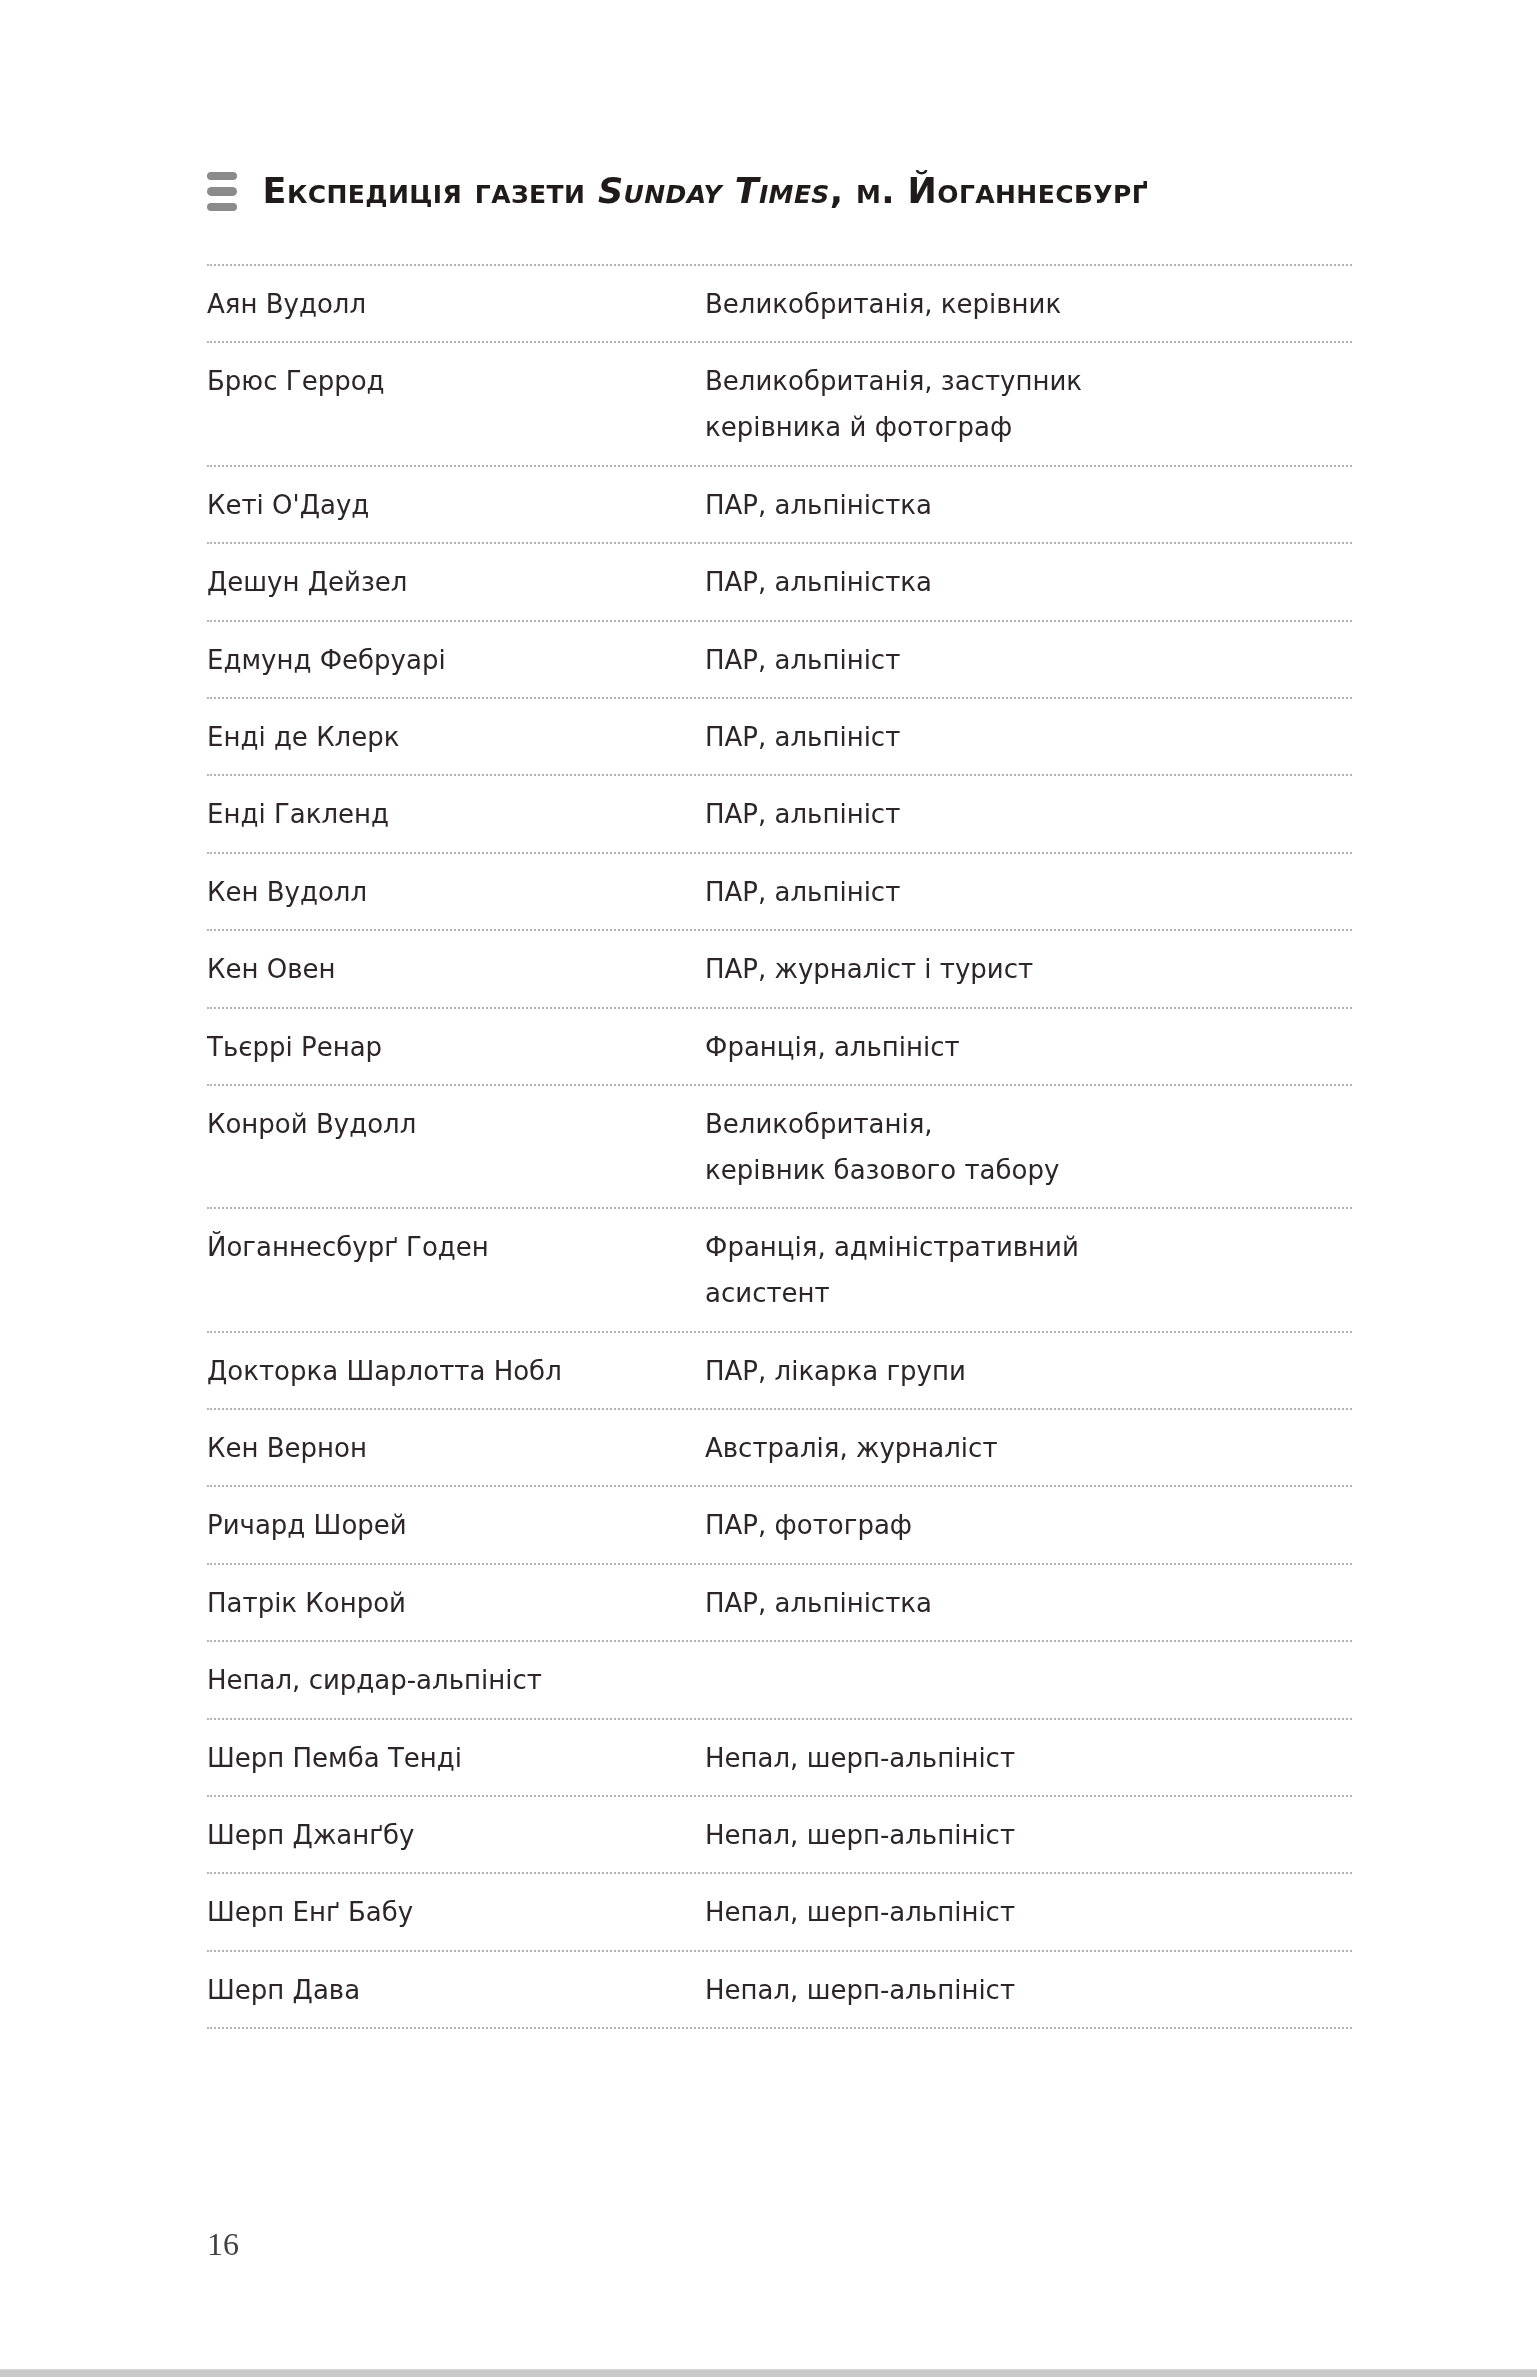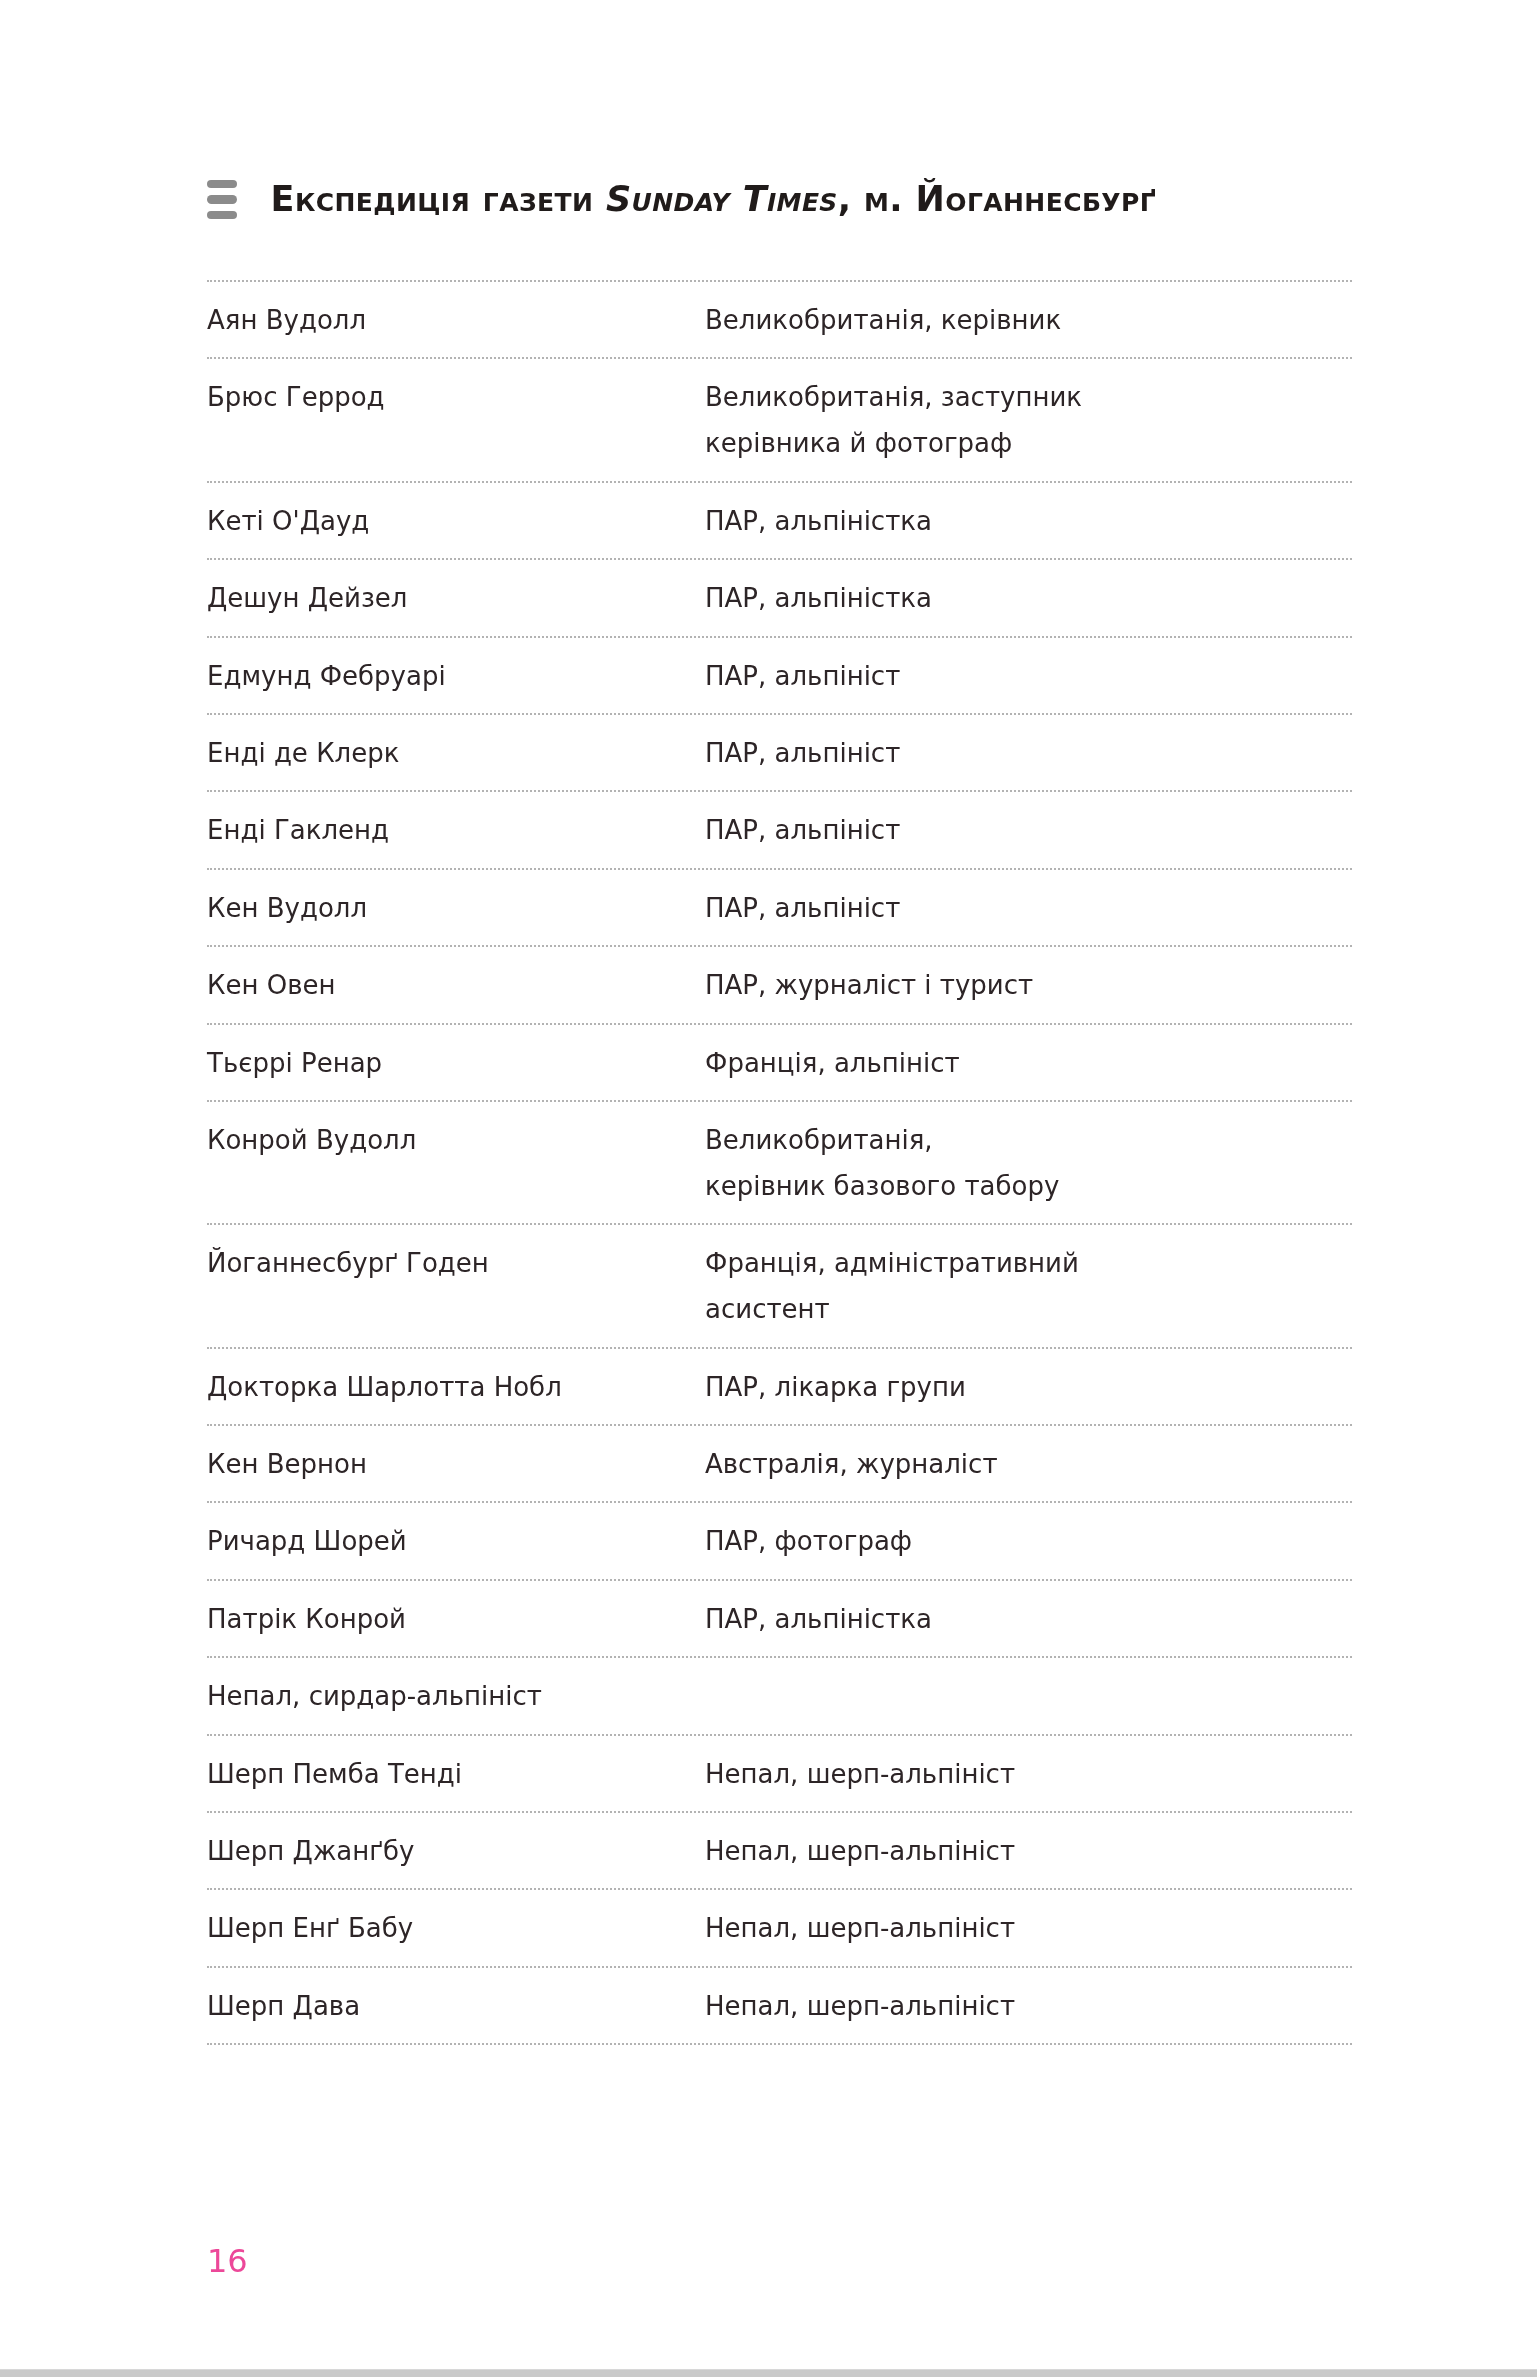--- a/index.html
+++ b/index.html
@@ -37,21 +37,21 @@
     justify-content: space-between;
     flex: 0 0 auto;
   }
   .menu-icon i {
     display: block;
     height: 8.8px;
     border-radius: 4.8px;
     background: #8b8b8b;
   }
   .title {
-    margin: 12px;
+    margin: 4px;
     font-size: 35px;
     font-weight: 700;
     font-variant: small-caps;
     letter-spacing: 0.4px;
     white-space: nowrap;
     color: #201b1a;
     line-height: 45px;
   }
   .title em {
     font-style: italic;
@@ -70,21 +70,22 @@
     color: #2d2527;
   }
   .role {
     color: #2d2527;
     white-space: pre-line;
   }
   
   .page-number {
     margin-top: 197px;
     font-size: 32px;
-    color: #ec4899;
+    color: #404040;
+    font-family: Liberation Serif, serif;
   }
   .bottom-bar {
     position: absolute;
     left: 0;
     right: 0;
     bottom: 0;
     height: 7.2px;
     background: #c9c9c9;
     border-top: 0.8px solid #d8d8d8;
   }

